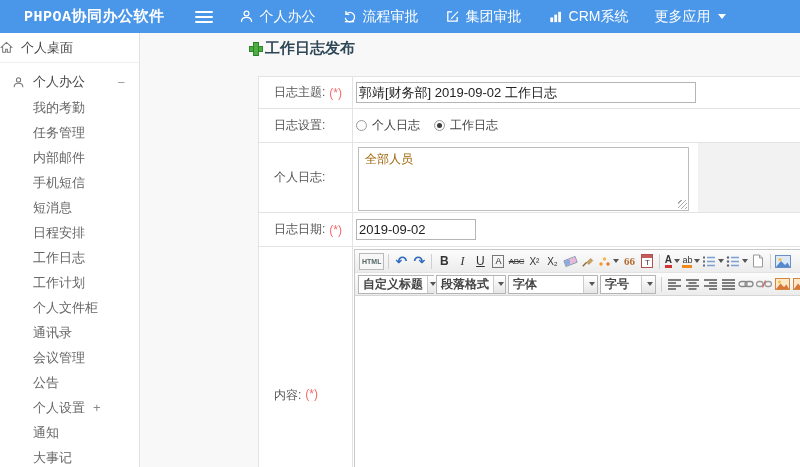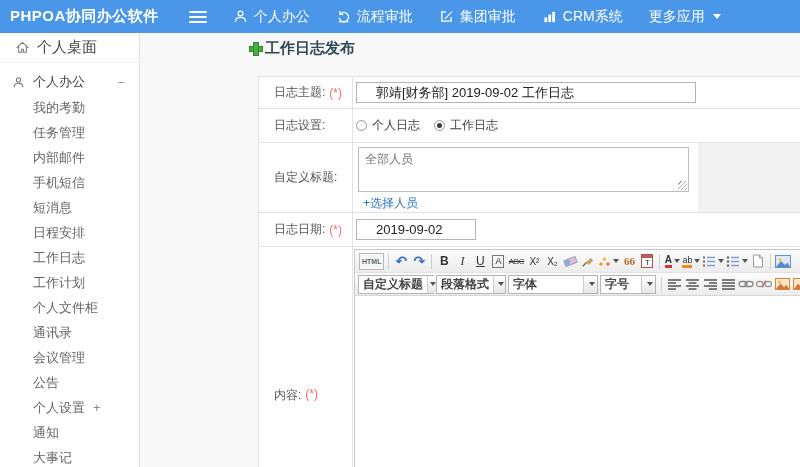--- a/index.html
+++ b/index.html
@@ -2,31 +2,31 @@
 <html><head>
 <meta charset="utf-8">
 <style>
   * { margin:0; padding:0; box-sizing:border-box; }
   html,body { width:800px; height:467px; }
   body { position:relative; overflow:hidden; font-family:"Liberation Sans","DejaVu Sans",sans-serif; background:#f8f8f8; }
 
   
   .navbar { position:absolute; left:0; top:0; width:800px; height:33px; background:#4a96e8;
             display:flex; align-items:center; color:#fff; }
-  .brand { font-size:15px; font-weight:bold; margin-left:10px; letter-spacing:.5px; }
+  .brand { font-size:15px; font-weight:bold; margin-left:24px; letter-spacing:.5px;font-family:Liberation Mono, monospace; }
   .burger { margin-left:30px; width:18px; height:12px; display:flex; flex-direction:column; justify-content:space-between; cursor:pointer; }
   .burger i { display:block; height:2px; background:#fff; border-radius:1px; }
   .nav-items { display:flex; align-items:center; margin-left:26px; }
   .nav-item { display:flex; align-items:center; margin-right:26px; font-size:14px; cursor:pointer; }
   .nav-item .nicon { display:inline-flex; margin-right:6px; }
   .caret-w { width:0; height:0; border-left:4px solid transparent; border-right:4px solid transparent; border-top:5px solid #fff; margin-left:8px; }
 
   
   .sidebar { position:absolute; left:0; top:33px; width:140px; bottom:0; background:#fff; border-right:1px solid #e0e0e0; }
-  .side-top { height:30px; display:flex; align-items:center; padding-left:16px; border-bottom:1px solid #efefef; font-size:15px; color:#444; }
+  .side-top { height:30px; display:flex; align-items:center; padding-left:0; border-bottom:1px solid #efefef; font-size:13px; color:#444; }
   .side-top .sicon, .side-sec .sicon { margin-right:8px; display:inline-flex; }
   .side-sec { height:26px; margin-top:6px; display:flex; align-items:center; padding:0 14px 0 12px; font-size:13px; color:#444; }
   .side-sec .collapse { margin-left:auto; color:#999; font-size:13px; }
   .side-sub { list-style:none; }
   .side-sub li { height:25px; line-height:25px; padding-left:33px; font-size:13px; color:#666; cursor:pointer; white-space:nowrap; }
   .side-sub li .plus { margin-left:8px; color:#888; }
 
   
   .main { position:absolute; left:140px; top:33px; right:0; bottom:0; background:#f8f8f8; overflow:hidden; }
   .title-row { position:absolute; left:109px; top:6px; height:18px; display:flex; align-items:center; }
@@ -41,36 +41,36 @@
   .row { display:flex; background:#fff; border-bottom:1px solid #e3e3e3; }
   .lab { width:94px; min-width:94px; border-right:1px solid #e3e3e3; padding-left:15px;
          display:flex; align-items:center; font-size:12px; color:#555; background:#fff; }
   .lab .star { color:#f56c6c; margin-left:4px; }
   .val { flex:1; display:flex; align-items:center; padding-left:3px; }
   .r1 { height:32px; }
   .r2 { height:34px; }
   .r3 { height:70px; }
   .r4 { height:34px; }
   .r5 { flex:1; }
-  .txt-input { height:21px; border:1px solid #b5b5b5; font-size:13px; color:#222; padding:0 19px;
+  .txt-input { height:21px; border:1px solid #b5b5b5; font-size:13px; color:#222; padding:0 2px;
                font-family:"Liberation Sans","DejaVu Sans",sans-serif; background:#fff; }
   .subject-input { width:340px; }
   .date-input { width:120px; }
 
   .radio { width:11px; height:11px; border:1px solid #9a9a9a; border-radius:50%; background:#fdfdfd;
            display:inline-block; position:relative; margin-right:5px; flex:none; }
   .radio.checked::after { content:""; position:absolute; left:2px; top:2px; width:5px; height:5px; border-radius:50%; background:#3c3c3c; }
   .radio-label { font-size:12px; color:#444; margin-right:14px; }
   .radio-group { display:flex; align-items:center; }
 
   .r3 .val { padding:0; align-items:stretch; }
   .share-inner { width:345px; background:#fff; padding:4px 0 0 5px; }
   .share-gray { flex:1; background:#f2f2f2; }
-  .share-box { width:331px; height:45px; border:1px solid #bdbdbd; background:#fff; position:relative;
-               font-size:12px; color:#737373; padding:3px 6px; }
+  .share-box { width:331px; height:64px; border:1px solid #bdbdbd; background:#fff; position:relative;
+               font-size:12px; color:#a16207; padding:3px 6px; }
   .resize-grip { position:absolute; right:1px; bottom:1px; width:9px; height:9px;
                  background:repeating-linear-gradient(135deg, transparent 0 2px, #a9a9a9 2px 3px); cursor:nwse-resize; }
   .choose-link { display:inline-block; margin:3px 0 0 5px; font-size:12px; color:#2a79c9; cursor:pointer; }
 
   .r5 .lab { align-items:flex-start; padding-top:140px; }
   .r5 .val { padding:2px 0 0 1px; align-items:stretch; }
 
   
   .editor { flex:1; border:1px solid #c8c8c8; background:#fff; display:flex; flex-direction:column; }
   .tb { display:flex; align-items:center; height:23px; background:linear-gradient(#fcfcfc,#ececec);
@@ -230,21 +230,21 @@
           <span class="radio"></span>
           <span class="radio-label">个人日志</span>
           <span class="radio checked"></span>
           <span class="radio-label">工作日志</span>
         </div>
       </div>
     </div>
 
     <div class="row r3">
       <div class="lab">
-        <span>自定义标题:</span>
+        <span>个人日志:</span>
       </div>
       <div class="val">
         <div class="share-inner">
           <div class="share-box">
             <span>全部人员</span>
             <span class="resize-grip"></span>
           </div>
           <span class="choose-link">+选择人员</span>
         </div>
         <div class="share-gray"></div>

